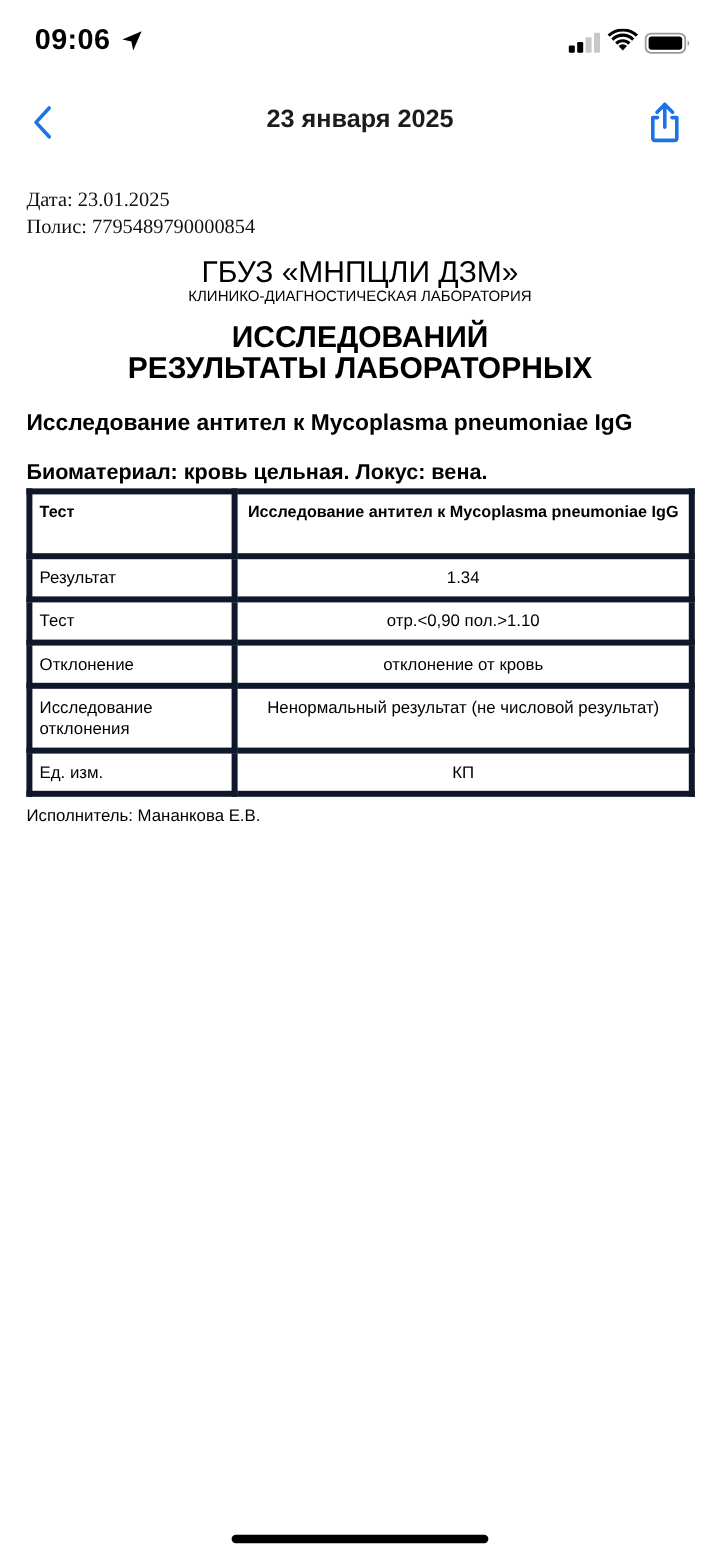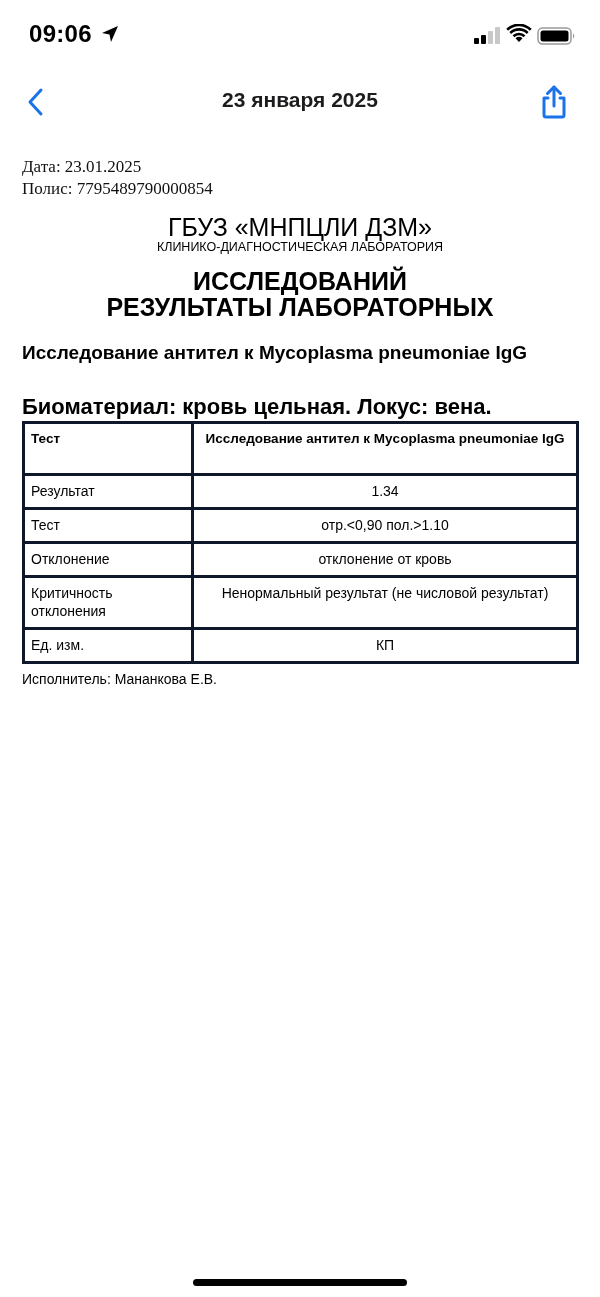--- a/index.html
+++ b/index.html
@@ -18,24 +18,24 @@
   .back-btn { position:absolute; left:24px; top:8px; width:26px; height:32px; cursor:pointer; }
   .nav-title { position:absolute; left:0; right:0; top:10px; text-align:center; font-size:21px; font-weight:bold; color:#1c1c1e; font-family:"Liberation Sans", sans-serif; }
   .share-btn { position:absolute; left:538px; top:6px; width:32px; height:36px; cursor:pointer; }
 
   .doc { position:absolute; left:22px; top:156px; width:556px; }
   .meta-line { font-family:"Liberation Serif", serif; font-size:17px; line-height:22px; color:#111; }
   .org-name { text-align:center; font-size:25px; margin-top:15px; line-height:24px; }
   .org-sub { text-align:center; font-size:12.5px; margin-top:1px; line-height:14px; }
   .doc-title { text-align:center; font-size:25px; font-weight:bold; line-height:26px; margin-top:14px; }
   .study-title { font-size:19px; font-weight:bold; margin-top:22px; line-height:22px; white-space:nowrap; }
-  .biomat { font-size:22px; font-weight:bold; margin-top:32px; line-height:22px; }
+  .biomat { font-size:18px; font-weight:bold; margin-top:18px; line-height:22px; }
 
   table.results { border-collapse:collapse; width:557px; margin-top:3px; font-size:14px; }
-  table.results td { border:3px solid #0f172a; padding:6px 6px; vertical-align:top; line-height:18px; }
+  table.results td { border:5px solid #0f172a; padding:6px 6px; vertical-align:top; line-height:18px; }
   table.results td.c1 { width:154px; }
   table.results td.c2 { text-align:center; }
   table.results tr.head td { font-weight:bold; font-size:13.5px; height:37px; }
   table.results tr.r td { height:19px; }
   table.results tr.tall td { height:37px; }
   .executor { font-size:14px; margin-top:7px; }
 
   .home-indicator { position:absolute; left:193px; top:1279px; width:214px; height:7px; border-radius:4px; background:#000; }
 </style>
 </head>
@@ -101,21 +101,21 @@
     </tr>
     <tr class="r">
       <td class="c1">Тест</td>
       <td class="c2">отр.&lt;0,90 пол.&gt;1.10</td>
     </tr>
     <tr class="r">
       <td class="c1">Отклонение</td>
       <td class="c2">отклонение от кровь</td>
     </tr>
     <tr class="tall">
-      <td class="c1">Критичность отклонения</td>
+      <td class="c1">Исследование отклонения</td>
       <td class="c2">Ненормальный результат (не числовой результат)</td>
     </tr>
     <tr class="r">
       <td class="c1">Ед. изм.</td>
       <td class="c2">КП</td>
     </tr>
   </tbody>
     </table>
 
   <div class="executor">Исполнитель: Мананкова Е.В.</div>

